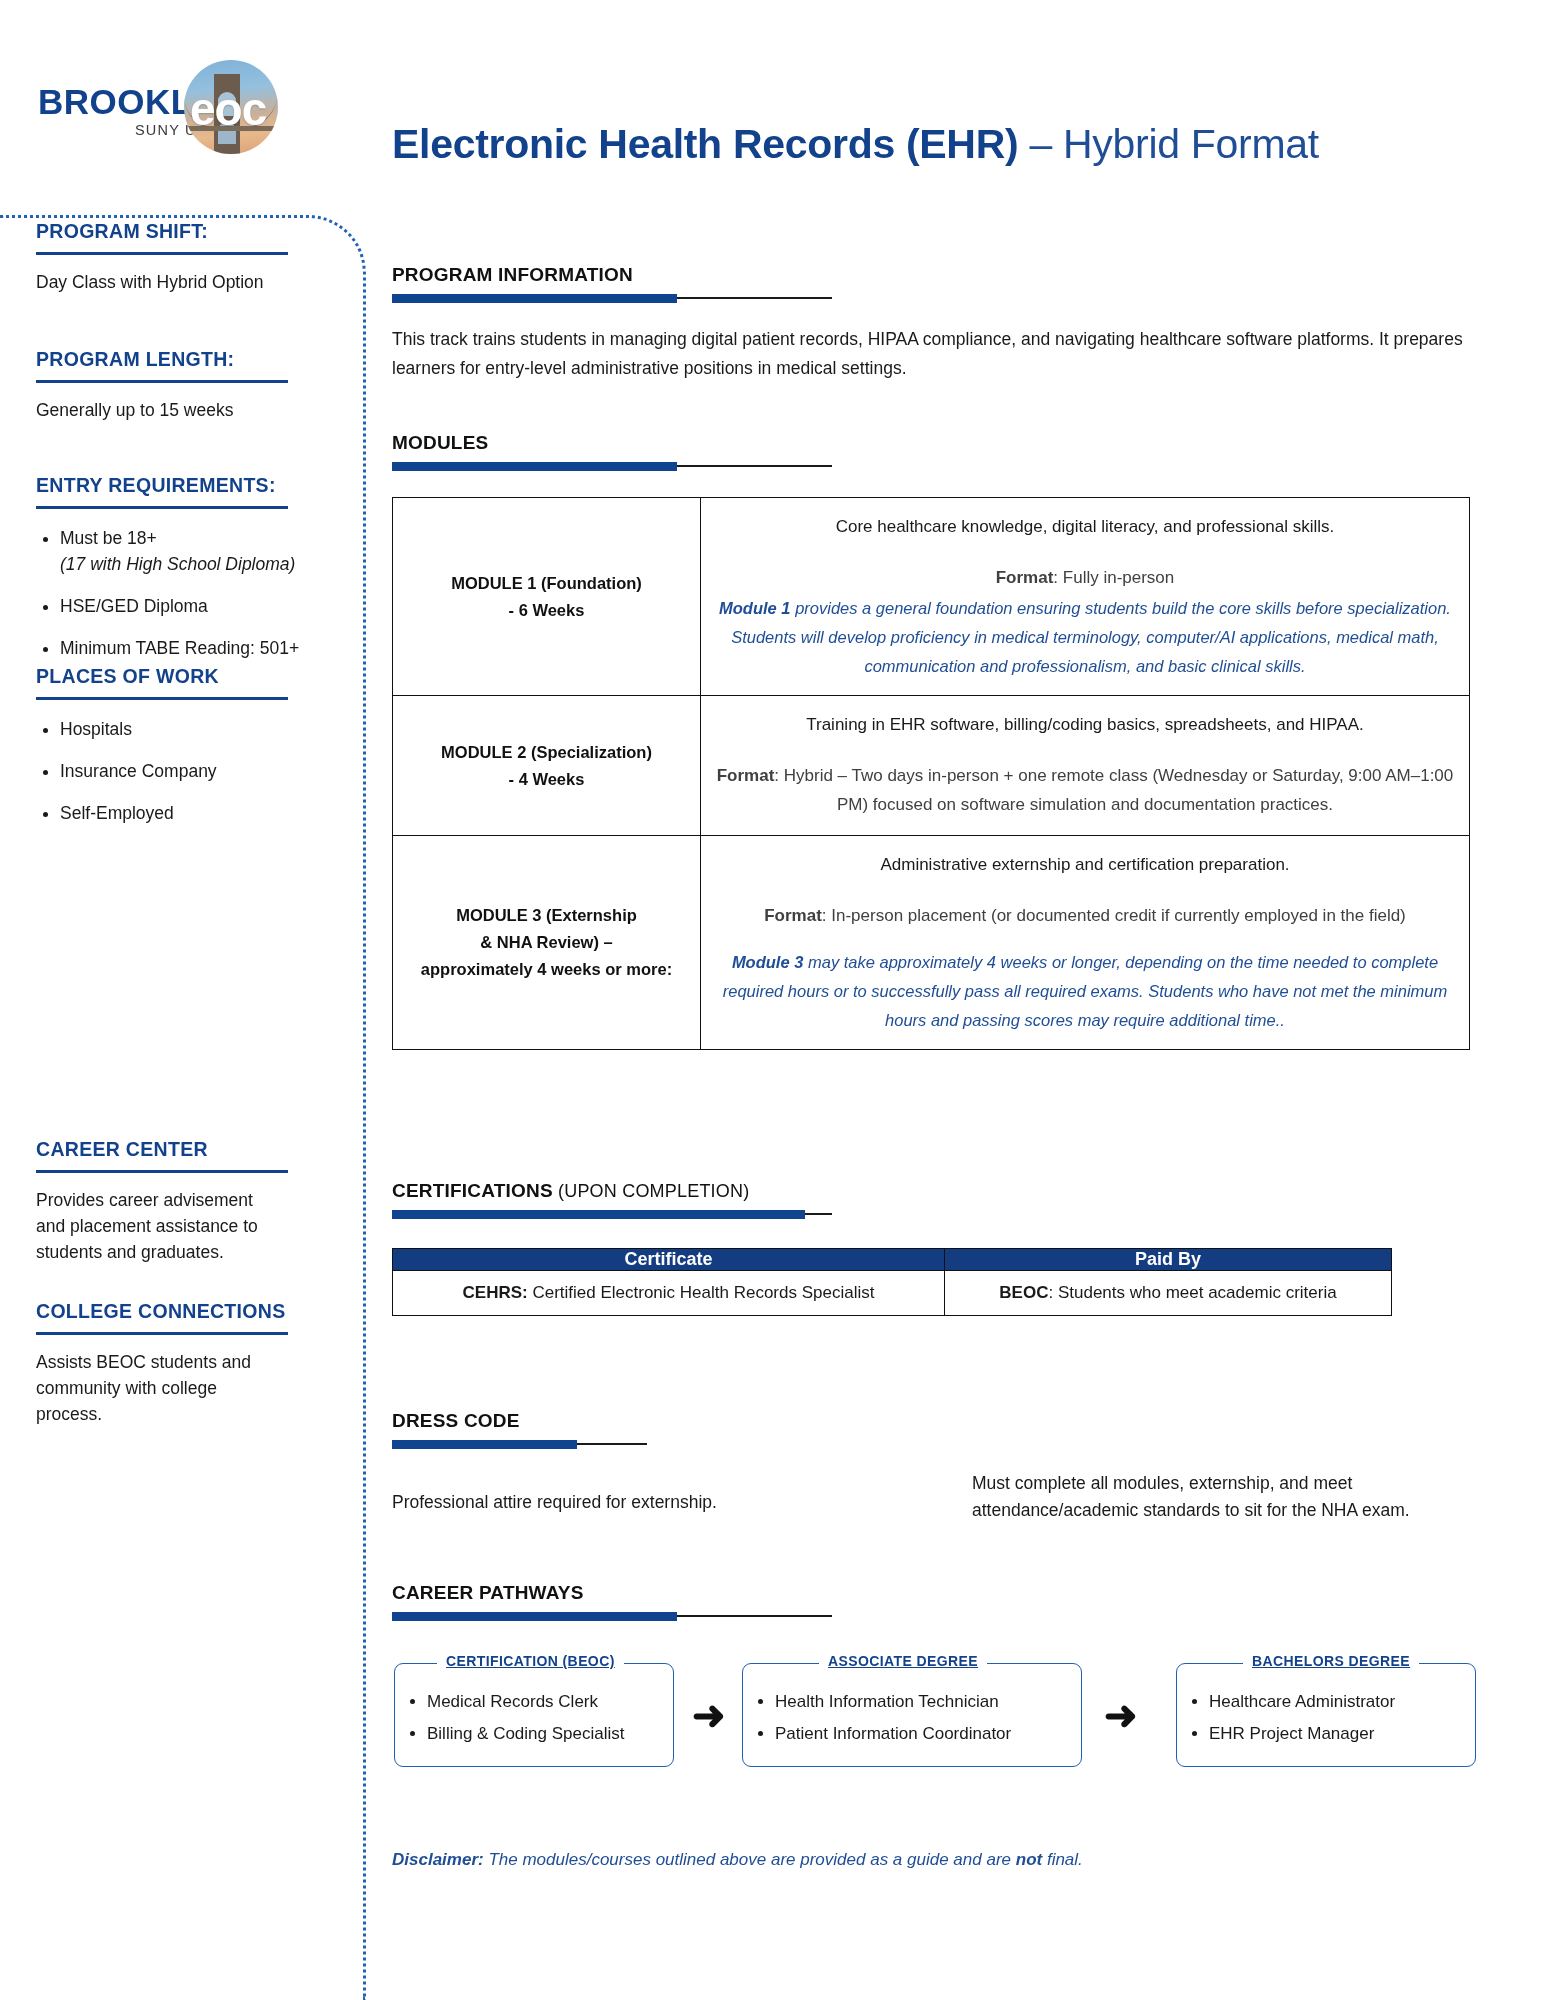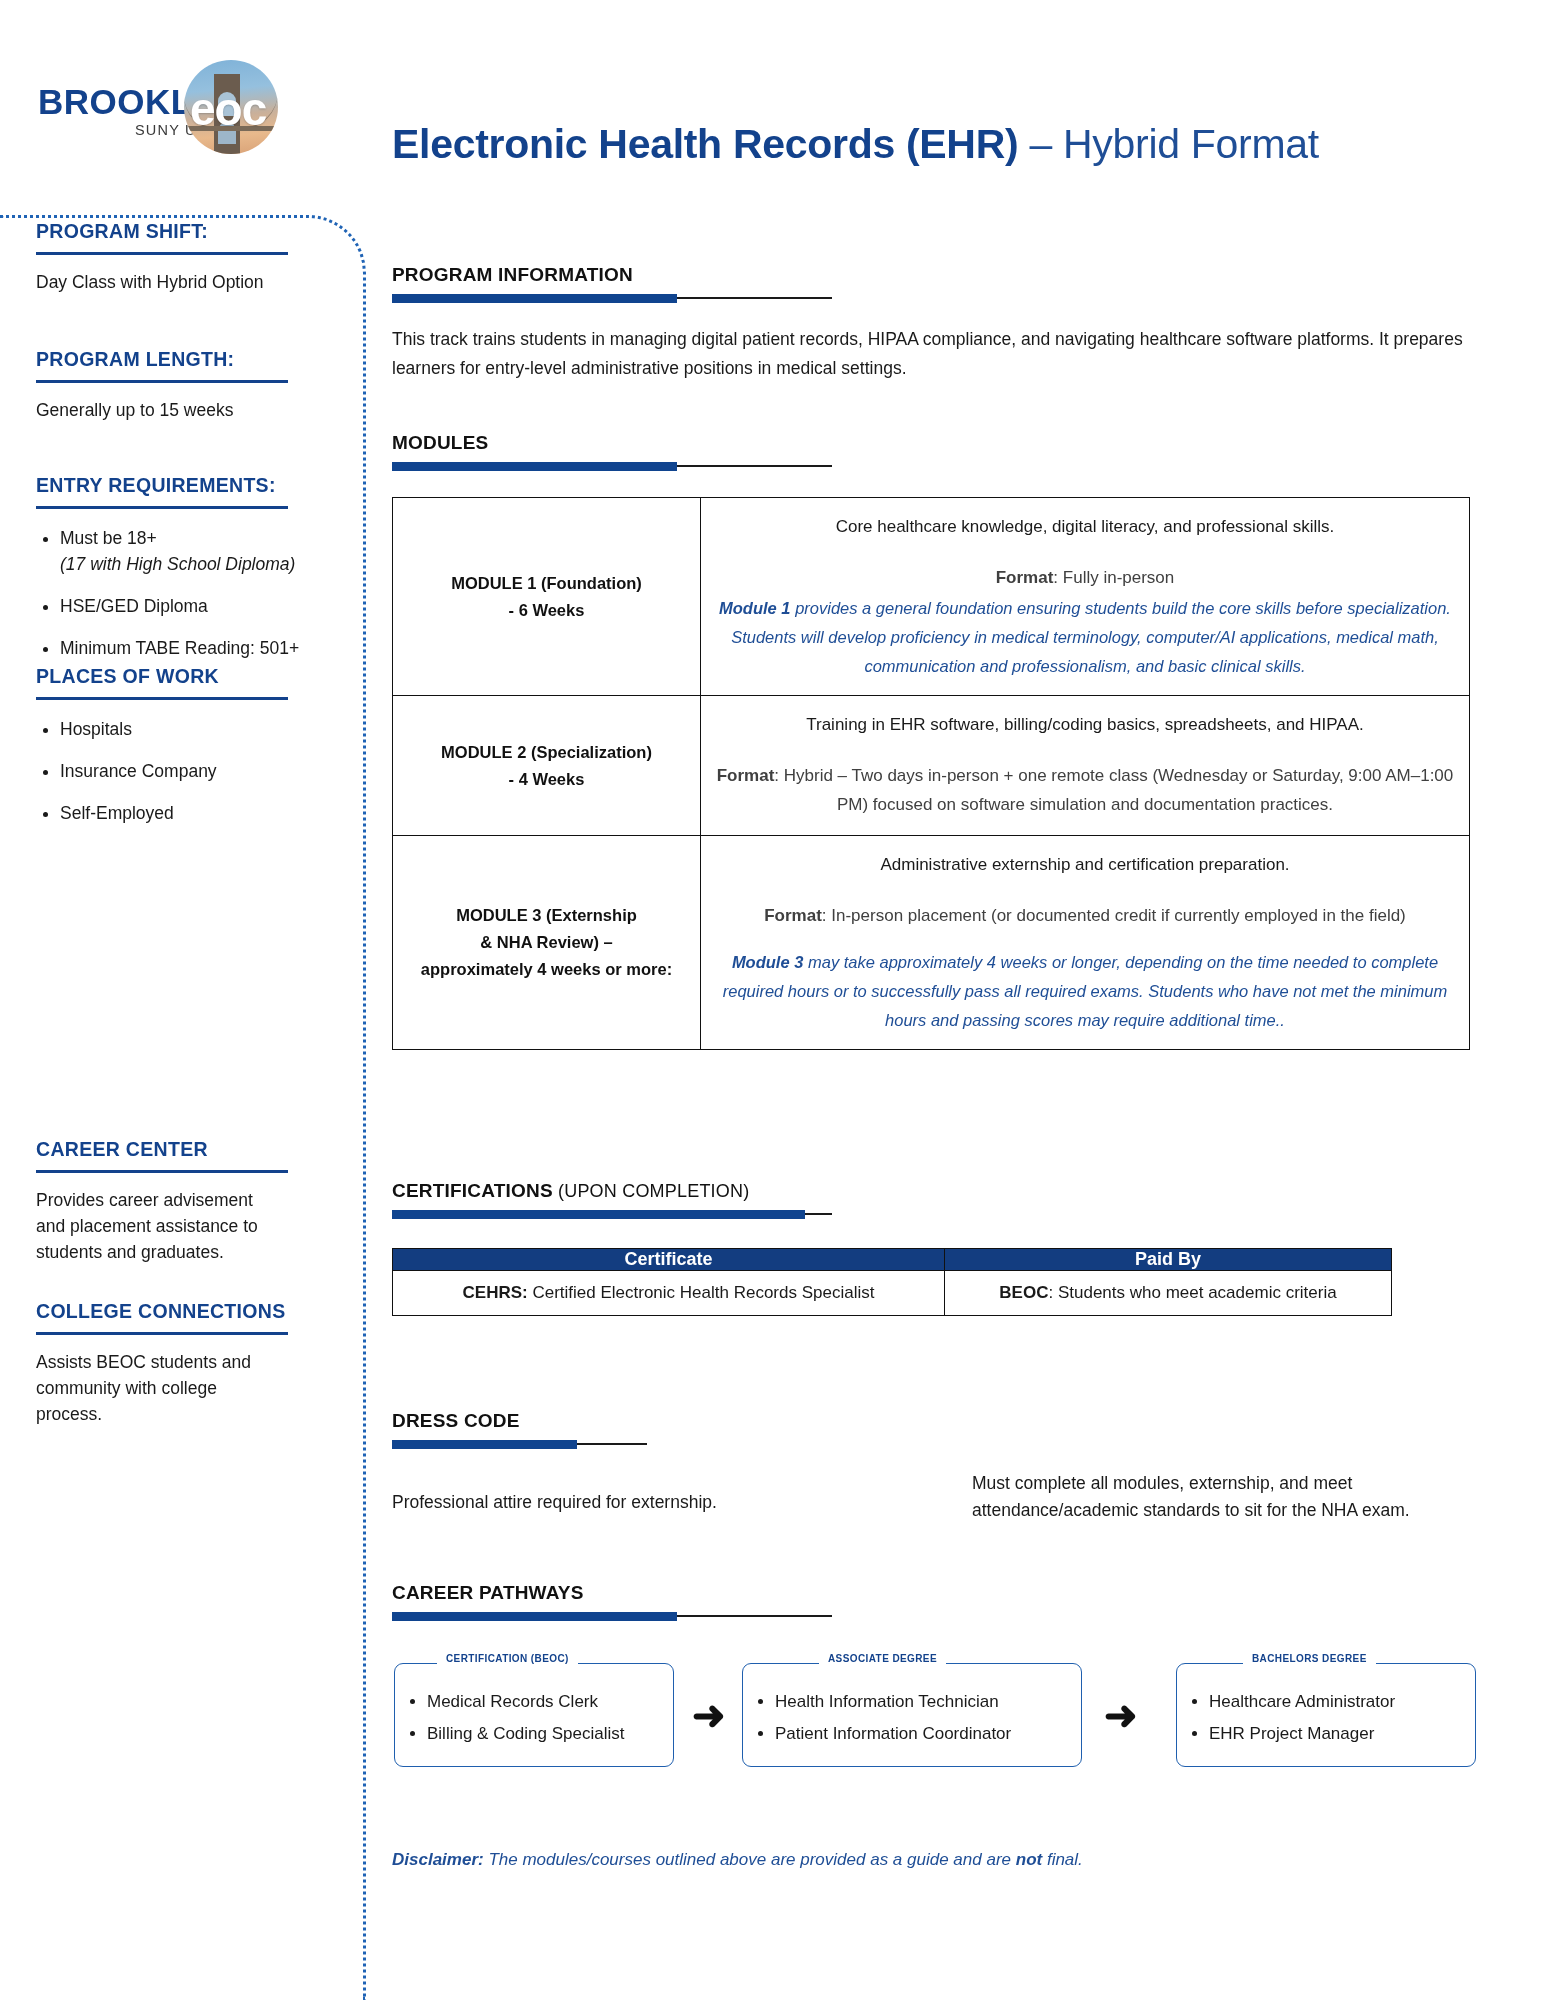--- a/index.html
+++ b/index.html
@@ -302,25 +302,26 @@
     position: absolute;
     border: 1.8px solid #1f5fae;
     border-radius: 9px;
     box-sizing: border-box;
   }
   .path-legend {
     position: absolute;
     top: -11px;
     background: #ffffff;
     padding: 0 9px;
-    font-size: 10px;
+    font-size: 14px;
     font-weight: bold;
     letter-spacing: 0.4px;
     color: #13428c;
     white-space: nowrap;
+    text-decoration: underline;
   }
   .path-list {
     margin: 0;
     padding: 22px 10px 10px 32px;
     font-size: 17px;
     line-height: 32px;
     color: #1a1a1a;
   }
   .path-arrow {
     position: absolute;

